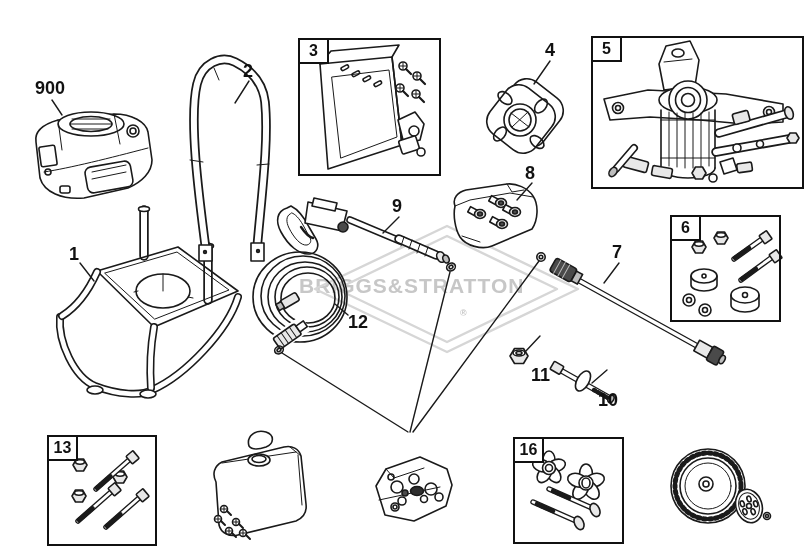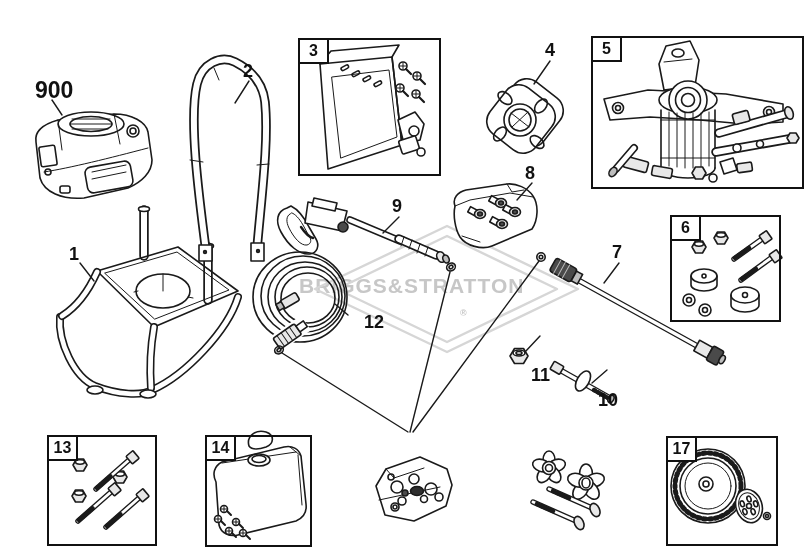--- a/index.html
+++ b/index.html
@@ -17,21 +17,21 @@
   svg.art .tube8{stroke-width:8;}   svg.art .tube8i{stroke:#fff;stroke-width:4.8;}
   svg.art .tube7{stroke-width:7.5;} svg.art .tube7i{stroke:#fff;stroke-width:4.5;}
   svg.art .tube6{stroke-width:6;}   svg.art .tube6i{stroke:#fff;stroke-width:3.2;}
   svg.art .tube5{stroke-width:5.5;} svg.art .tube5i{stroke:#fff;stroke-width:2.8;}
   svg.art .fw{fill:#fff;}  svg.art .fl{fill:#e8e8e8;} svg.art .fm{fill:#bdbdbd;}
   svg.art .fd{fill:#4a4a4a;} svg.art .fk{fill:#2e2e2e;}
   svg.art .nost{stroke:none;}
   svg.art .thread{stroke-width:4.5;stroke-dasharray:1.8 2.2;}
   svg.art .lead{stroke-width:1.4;}
   .part-label{position:absolute;font-weight:bold;color:#111;font-size:18px;line-height:1;}
-  .lbl-900{font-size:23px;}
+  .lbl-900{font-size:18px;}
   .part-box{position:absolute;border:2px solid #111;}
   .part-box .num{position:absolute;top:-2px;left:-2px;min-width:23px;height:22px;padding:0 2px;
         border:2px solid #111;background:#fff;font-weight:bold;font-size:16px;
         display:flex;align-items:center;justify-content:center;color:#111;}
 </style>
 </head>
 <body>
 
 <div class="stage">
 
@@ -428,30 +428,27 @@
   </div>
   <div class="part-box" style="left:591px;top:36px;width:209px;height:149px;">
     <div class="num">5</div>
   </div>
   <div class="part-box" style="left:670px;top:215px;width:107px;height:103px;">
     <div class="num">6</div>
   </div>
   <div class="part-box" style="left:47px;top:435px;width:106px;height:107px;text-align:center;">
     <div class="num">13</div>
   </div>
-  <div class="part-box" style="left:205px;top:435px;width:103px;height:108px;">
-    <div class="num">14</div>
-  </div>
-  <div class="part-box" style="left:666px;top:436px;width:108px;height:106px;">
-    <div class="num">17</div>
+  <div class="part-box" style="left:513px;top:437px;width:107px;height:103px;">
+    <div class="num">16</div>
   </div>
 
   <div class="part-label lbl-900" style="left:35px;top:79px;">900</div>
   <div class="part-label" style="left:69px;top:245px;">1</div>
   <div class="part-label" style="left:243px;top:62px;">2</div>
   <div class="part-label" style="left:545px;top:41px;">4</div>
   <div class="part-label" style="left:612px;top:243px;">7</div>
   <div class="part-label" style="left:525px;top:164px;">8</div>
   <div class="part-label" style="left:392px;top:197px;">9</div>
   <div class="part-label" style="left:598px;top:351px;margin-top:40px;">10</div>
   <div class="part-label" style="left:531px;top:318px;margin-top:48px;">11</div>
-  <div class="part-label" style="left:364px;top:313px;">12</div>
+  <div class="part-label" style="left:348px;top:313px;">12</div>
 </div>
 
 </body></html>

